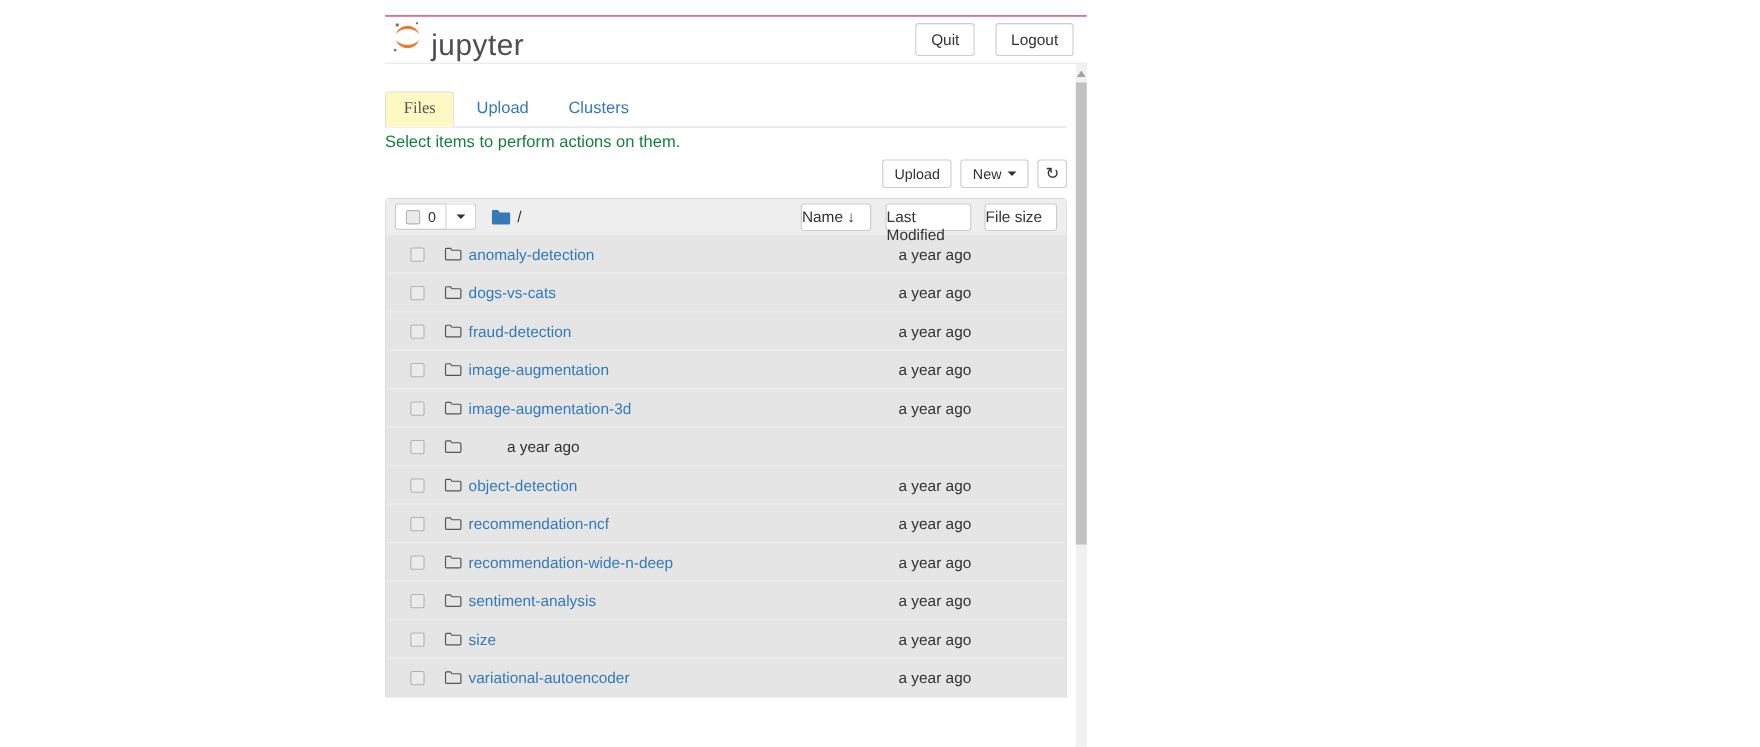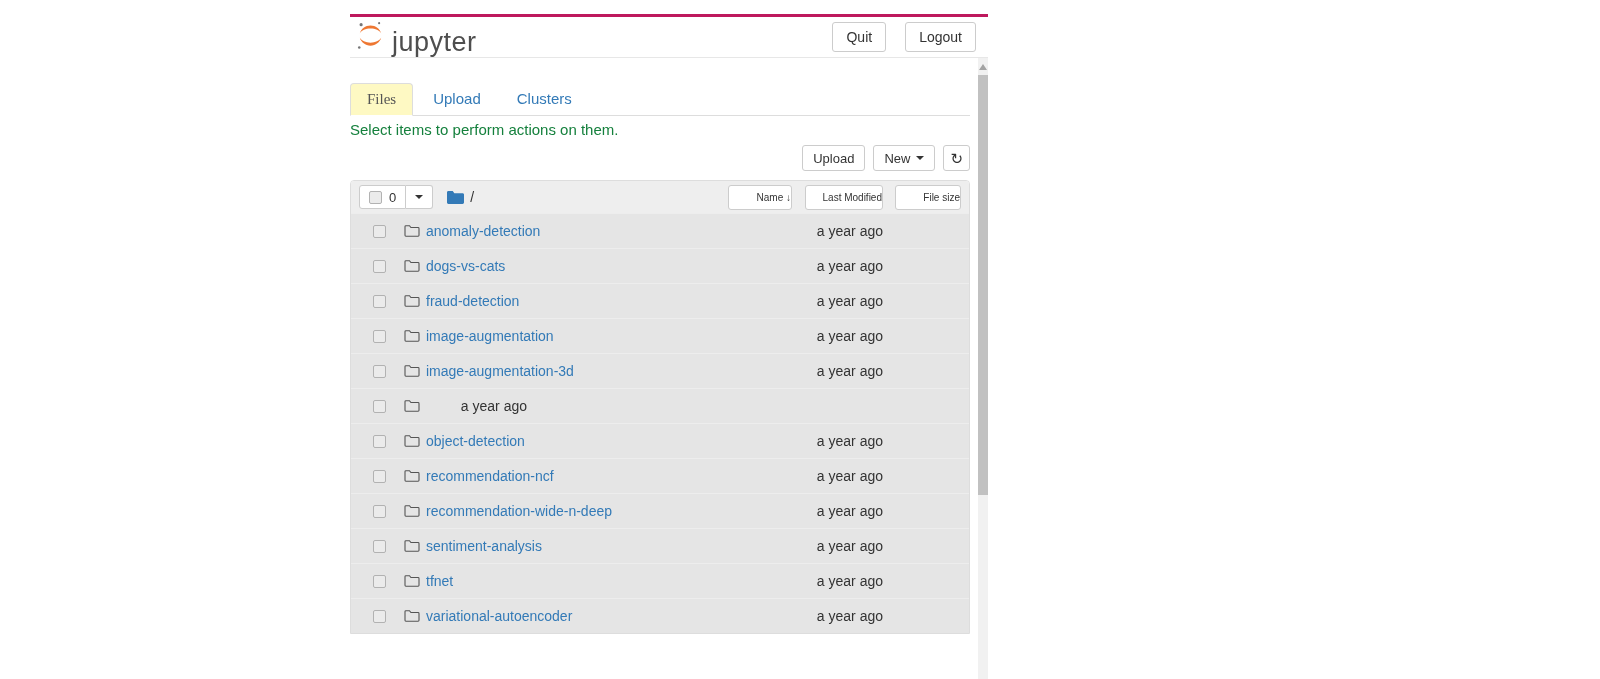--- a/index.html
+++ b/index.html
@@ -2,21 +2,21 @@
 <html><head>
 <meta charset="utf-8">
 <style>
   * { box-sizing: border-box; margin: 0; padding: 0; }
   html, body { background: #fff; width: 1600px; height: 679px; overflow: hidden;
                font-family: "Liberation Sans", sans-serif; color: #333; }
 
   .app { position: absolute; left: 350px; top: 0; width: 638px; height: 679px; background: #fff; }
 
   
-  .header-bar { margin-top: 14px; border-top: 3px solid #be185d; border-bottom: 1px solid #e7e7e7;
+  .header-bar { margin-top: 14px; border-top: 1px solid #be185d; border-bottom: 1px solid #e7e7e7;
                 height: 44px; display: flex; }
   .header-inner { width: 626px; display: flex; align-items: center; justify-content: space-between;
                   padding-left: 4px; }
   .logo { display: flex; align-items: flex-end; cursor: pointer; }
   .logo svg { width: 33px; height: 33px; }
   .logo-text { font-size: 27px; color: #4e4e4e; letter-spacing: 0.5px; margin-left: 5px; line-height: 1; }
   .header-buttons { display: flex; gap: 19px; }
   .btn { background: #fff; border: 1px solid #ccc; border-radius: 3px; color: #333;
          font-family: "Liberation Sans", sans-serif; cursor: pointer; }
   .btn-lg { font-size: 14px; padding: 6px 13px; }
@@ -45,21 +45,21 @@
   .btn-group { display: inline-flex; }
   .seg { background: #fff; border: 1px solid #ccc; font-size: 13px; padding: 3px 9px; height: 24px;
          display: inline-flex; align-items: center; gap: 7px; cursor: pointer; }
   .seg:first-child { border-radius: 3px 0 0 3px; }
   .seg + .seg { border-left: none; border-radius: 0 3px 3px 0; }
   .checkbox { width: 13px; height: 13px; background: #ebebeb; border: 1px solid #b2b2b2;
               border-radius: 2px; display: inline-block; cursor: pointer; }
   .crumb-icon { margin-left: 14px; margin-right: 6px; display: inline-flex; }
   .crumb { font-size: 14px; color: #333; }
   .spacer { flex: 1; }
-  .sort-btn { font-size: 10px; padding: 3px 0; height: 25px; text-align: right; }
+  .sort-btn { font-size: 14px; padding: 3px 0; height: 25px; text-align: left; }
   .sort-name { width: 64px; margin-right: 13px; }
   .sort-arrow { font-weight: bold; }
   .sort-modified { width: 78px; margin-right: 12px; }
   .sort-size { width: 66px; }
 
   .file-row { display: flex; align-items: center; height: 35px; padding: 0 8px 0 22px;
               border-top: 1px solid #ededed; background: #e5e5e5; }
   .file-row .checkbox { margin-right: 18px; }
   .row-icon { display: inline-flex; margin-right: 6px; }
   .file-name { flex: 1; font-size: 14px; color: #337ab7; text-decoration: none; cursor: pointer; }
@@ -267,21 +267,21 @@
     <span class="file-size"></span>
   </div>
 
   <div class="file-row">
     <span class="checkbox"></span>
     <span class="row-icon">
       <svg width="16" height="14" viewBox="0 0 16 14">
         <path d="M1 2.6c0-.5.4-.9.9-.9h3.6l1.4 1.8h7.2c.5 0 .9.4.9.9v6.9c0 .5-.4.9-.9.9H1.9c-.5 0-.9-.4-.9-.9z" fill="none" stroke="#555" stroke-width="1.1"></path>
       </svg>
     </span>
-    <a class="file-name">tfnet</a>
+    <a class="file-name">size</a>
     <span class="file-modified">a year ago</span>
     <span class="file-size"></span>
   </div>
 
   <div class="file-row">
     <span class="checkbox"></span>
     <span class="row-icon">
       <svg width="16" height="14" viewBox="0 0 16 14">
         <path d="M1 2.6c0-.5.4-.9.9-.9h3.6l1.4 1.8h7.2c.5 0 .9.4.9.9v6.9c0 .5-.4.9-.9.9H1.9c-.5 0-.9-.4-.9-.9z" fill="none" stroke="#555" stroke-width="1.1"></path>
       </svg>

